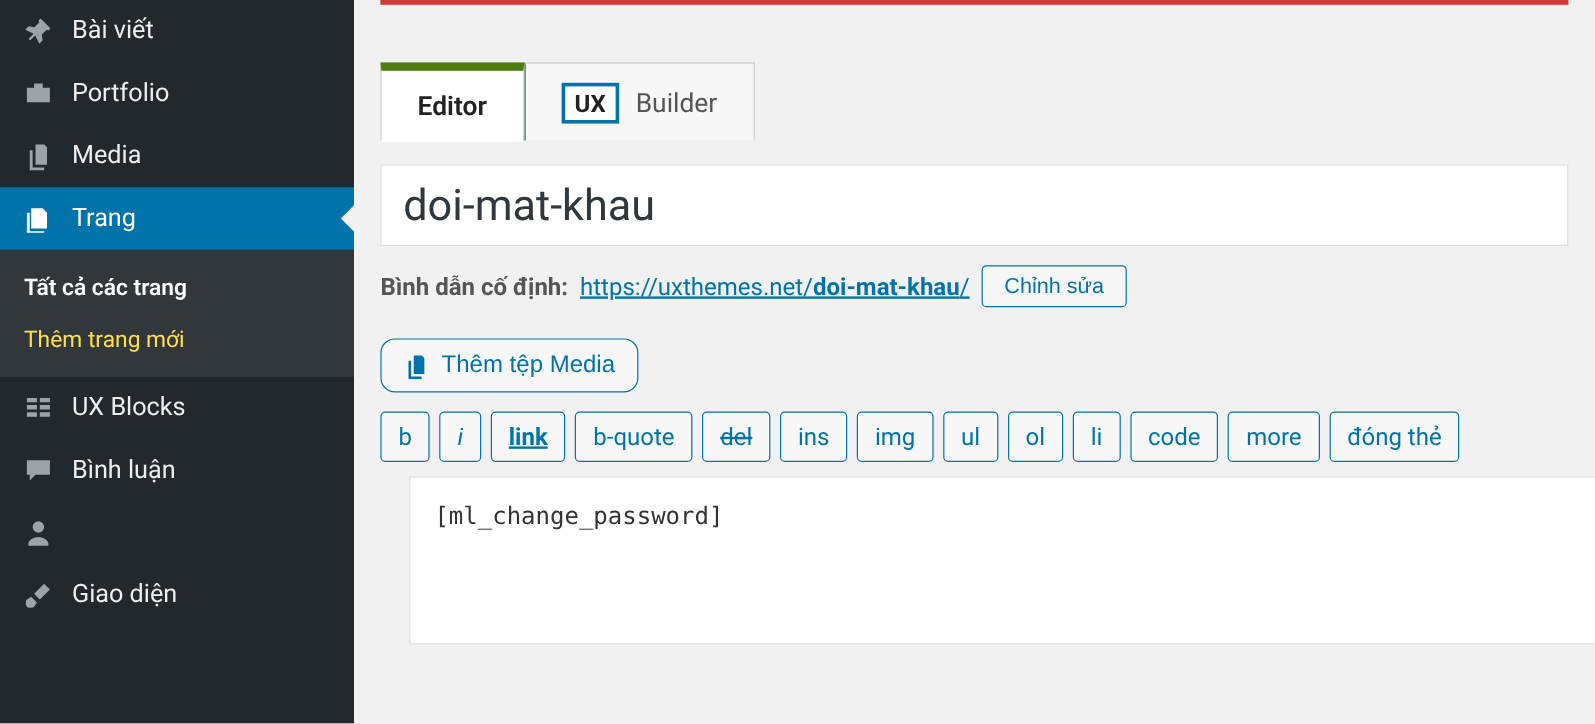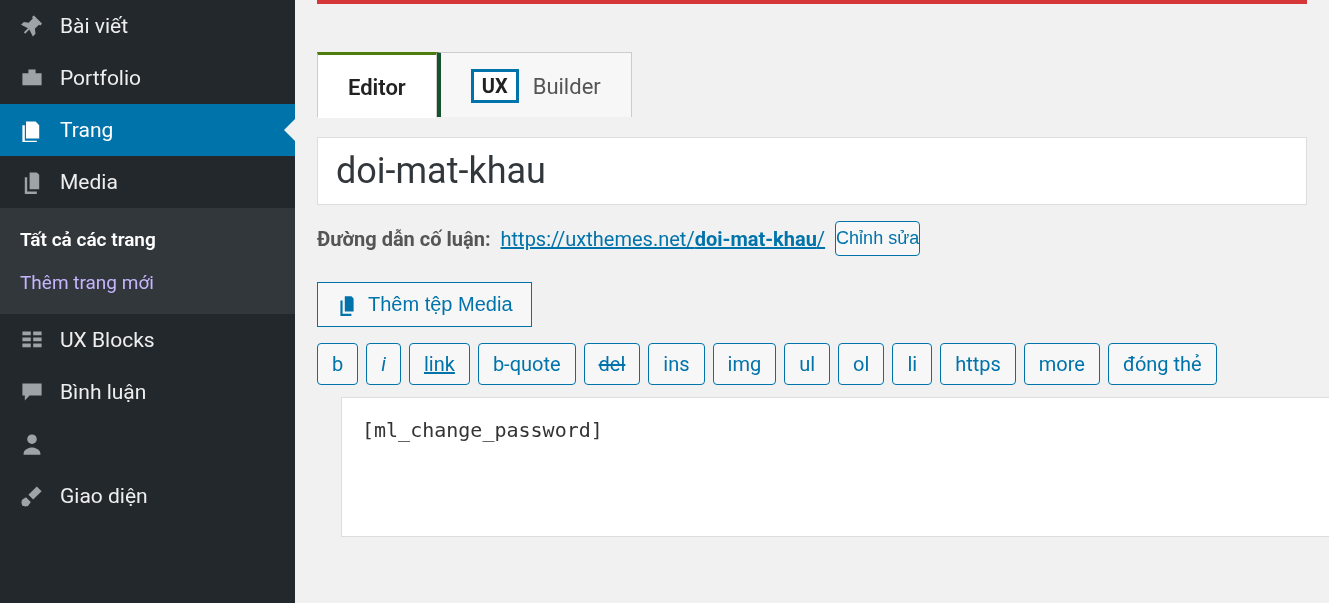--- a/index.html
+++ b/index.html
@@ -5,41 +5,41 @@
 * { margin: 0; padding: 0; box-sizing: border-box; }
 body { font-family: -apple-system, BlinkMacSystemFont, "Segoe UI", Roboto, sans-serif; background: #f1f1f1; display: flex; height: 603px; width: 1329px; overflow: hidden; }
 .sidebar { width: 295px; background: #23282d; color: #eee; flex-shrink: 0; }
 .sidebar-item { display: flex; align-items: flex-start; padding: 14px 18px; cursor: pointer; font-size: 21px; color: #eee; }
 .sidebar-item.active { background: #0073aa; color: #fff; position: relative; }
 .sidebar-item.active::after { content: ""; position: absolute; right: -1px; top: 50%; transform: translateY(-50%); width: 0; height: 0; border-top: 12px solid transparent; border-bottom: 12px solid transparent; border-right: 12px solid #f1f1f1; }
 .sidebar-item .icon { width: 28px; margin-right: 14px; display: flex; align-items: center; justify-content: center; }
 .sidebar-item .icon svg { width: 24px; height: 24px; fill: rgba(240,245,250,.6); }
 .sidebar-item.active .icon svg { fill: #fff; }
 .sidebar-sub { background: #32373c; padding: 10px 0; }
-.sidebar-sub-item { padding: 10px 20px; font-size: 19px; color: #c4b5fd; cursor: pointer; }
+.sidebar-sub-item { padding: 10px 20px; font-size: 19px; color: #fde047; cursor: pointer; }
 .sidebar-sub-item.current { color: #fff; font-weight: 600; }
 .main { flex: 1; padding: 0 22px; overflow: hidden; }
 .red-bar { height: 4px; background: #d63638; margin-bottom: 48px; }
 .tabs { display: flex; }
 .tab { border: 1px solid #ccc; background: #f7f7f7; padding: 16px 30px 14px; font-size: 22px; color: #555; cursor: pointer; display: flex; align-items: center; gap: 14px; border-bottom: none; }
-.tab.active { background: #fff; border-bottom: 1px solid #fff; color: #222; font-weight: 600; margin-bottom: -1px; z-index: 2; position: relative; border-top: 3px solid #4d7c0f; }
-.tab + .tab { margin-left: -1px; border-left: 5px solid #14532d; }
+.tab.active { background: #fff; border-bottom: 1px solid #fff; color: #222; font-weight: 600; margin-bottom: -1px; z-index: 2; position: relative; border-top: 7px solid #4d7c0f; }
+.tab + .tab { margin-left: -1px; border-left: 2px solid #14532d; }
 .ux-box { border: 3px solid #0073aa; padding: 2px 8px; font-weight: 700; color: #222; font-size: 20px; background: #fff; }
 .title-box { border: 1px solid #ddd; background: #fff; padding: 12px 18px; margin-top: 20px; }
 .title-input { border: none; font-size: 36px; width: 100%; outline: none; font-family: inherit; color: #32373c; }
 .permalink-row { margin: 16px 0 26px; font-size: 20px; color: #555; display: flex; align-items: center; flex-wrap: wrap; gap: 10px; }
 .permalink-row a { color: #0073aa; text-decoration: underline; }
 .permalink-row strong { font-weight: 700; }
-.edit-btn { border: 1px solid #0073aa; background: #f7f7f7; color: #0073aa; padding: 6px 0; font-size: 18px; border-radius: 4px; cursor: pointer; }
-.media-btn { border: 1px solid #0073aa; background: #f7f7f7; color: #0073aa; padding: 10px 18px; font-size: 20px; border-radius: 0; cursor: pointer; display: flex; align-items: center; gap: 10px; margin-bottom: 16px; justify-content: flex-end; }
+.edit-btn { border: 1px solid #0073aa; background: #f7f7f7; color: #0073aa; padding: 6px 18px; font-size: 18px; border-radius: 4px; cursor: pointer; }
+.media-btn { border: 1px solid #0073aa; background: #f7f7f7; color: #0073aa; padding: 10px 18px; font-size: 20px; border-radius: 12px; cursor: pointer; display: flex; align-items: center; gap: 10px; margin-bottom: 16px; justify-content: flex-end; }
 .media-btn svg { width: 22px; height: 22px; fill: #0073aa; }
 .quicktags { display: flex; flex-wrap: wrap; gap: 8px; margin-bottom: 12px; }
 .qt-btn { border: 1px solid #0073aa; background: #f7f7f7; color: #0073aa; padding: 8px 14px; font-size: 20px; border-radius: 4px; cursor: pointer; font-family: inherit; }
 .qt-btn.italic { font-style: italic; }
-.qt-btn.underline { text-decoration: underline; }
+.qt-btn.underline { text-decoration: underline; font-weight: bold; }
 .qt-btn.strike { text-decoration: line-through; text-align: right; }
 .editor-area { background: #fff; border: 1px solid #ddd; padding: 20px; min-height: 140px; font-family: Consolas, Monaco, monospace; font-size: 20px; color: #333; width: 100%; outline: none; resize: none; margin-left: 24px; }
 </style>
 </head>
 <body>
 
 <div class="sidebar">
   <div class="sidebar-item">
     <span class="icon">
         <svg viewBox="0 0 20 20">
@@ -49,35 +49,35 @@
     <span>Bài viết</span>
   </div>
   <div class="sidebar-item">
     <span class="icon">
         <svg viewBox="0 0 20 20">
           <path d="M2 6h16v10H2V6zm5-3h6v3H7V3zm2 6h2v2H9V9z"></path>
         </svg>
       </span>
     <span>Portfolio</span>
   </div>
+  <div class="sidebar-item">
+    <span class="icon">
+        <svg viewBox="0 0 20 20">
+          <path d="M8 2h6l2 2v12H8V2zM4 6h2v12h8v2H4V6zm6 2a2 2 0 110 4 2 2 0 010-4z"></path>
+        </svg>
+      </span>
+    <span>Media</span>
+  </div>
   <div class="sidebar-item active">
     <span class="icon">
         <svg viewBox="0 0 20 20">
           <path d="M5 3h8l3 3v11H5V3zm-3 3h2v13h10v2H2V6z"></path>
         </svg>
       </span>
     <span>Trang</span>
-  </div>
-  <div class="sidebar-item">
-    <span class="icon">
-        <svg viewBox="0 0 20 20">
-          <path d="M8 2h6l2 2v12H8V2zM4 6h2v12h8v2H4V6zm6 2a2 2 0 110 4 2 2 0 010-4z"></path>
-        </svg>
-      </span>
-    <span>Media</span>
   </div>
   <div class="sidebar-sub">
     <div class="sidebar-sub-item current">Tất cả các trang</div>
     <div class="sidebar-sub-item">Thêm trang mới</div>
   </div>
   <div class="sidebar-item">
     <span class="icon">
         <svg viewBox="0 0 20 20">
           <path d="M2 3h7v3H2V3zm9 0h7v3h-7V3zM2 8h7v3H2V8zm9 0h7v3h-7V8zM2 13h7v3H2v-3zm9 0h7v3h-7v-3z"></path>
         </svg>
@@ -118,21 +118,21 @@
       <span class="ux-box">UX</span>
       <span>Builder</span>
     </div>
   </div>
 
   <div class="title-box">
     <input class="title-input" type="text" value="doi-mat-khau" style="">
   </div>
 
   <div class="permalink-row">
-    <strong>Đường dẫn cố luận:</strong>
+    <strong>Bình dẫn cố định:</strong>
     <a href="#"><span>https://uxthemes.net/</span><strong>doi-mat-khau</strong><span>/</span></a>
     <button class="edit-btn">Chỉnh sửa</button>
   </div>
 
   <button class="media-btn">
     <svg viewBox="0 0 20 20">
         <path d="M8 2h6l2 2v12H8V2zM4 6h2v12h8v2H4V6zm6 2a2 2 0 110 4 2 2 0 010-4z"></path>
       </svg>
     <span>Thêm tệp Media</span>
   </button>
@@ -141,19 +141,19 @@
     <button class="qt-btn">b</button>
     <button class="qt-btn italic">i</button>
     <button class="qt-btn underline">link</button>
     <button class="qt-btn">b-quote</button>
     <button class="qt-btn strike">del</button>
     <button class="qt-btn">ins</button>
     <button class="qt-btn">img</button>
     <button class="qt-btn">ul</button>
     <button class="qt-btn">ol</button>
     <button class="qt-btn">li</button>
-    <button class="qt-btn">https</button>
+    <button class="qt-btn">code</button>
     <button class="qt-btn">more</button>
     <button class="qt-btn">đóng thẻ</button>
   </div>
 
   <textarea class="editor-area" style="">[ml_change_password]</textarea>
 </div>
 
 </body></html>

